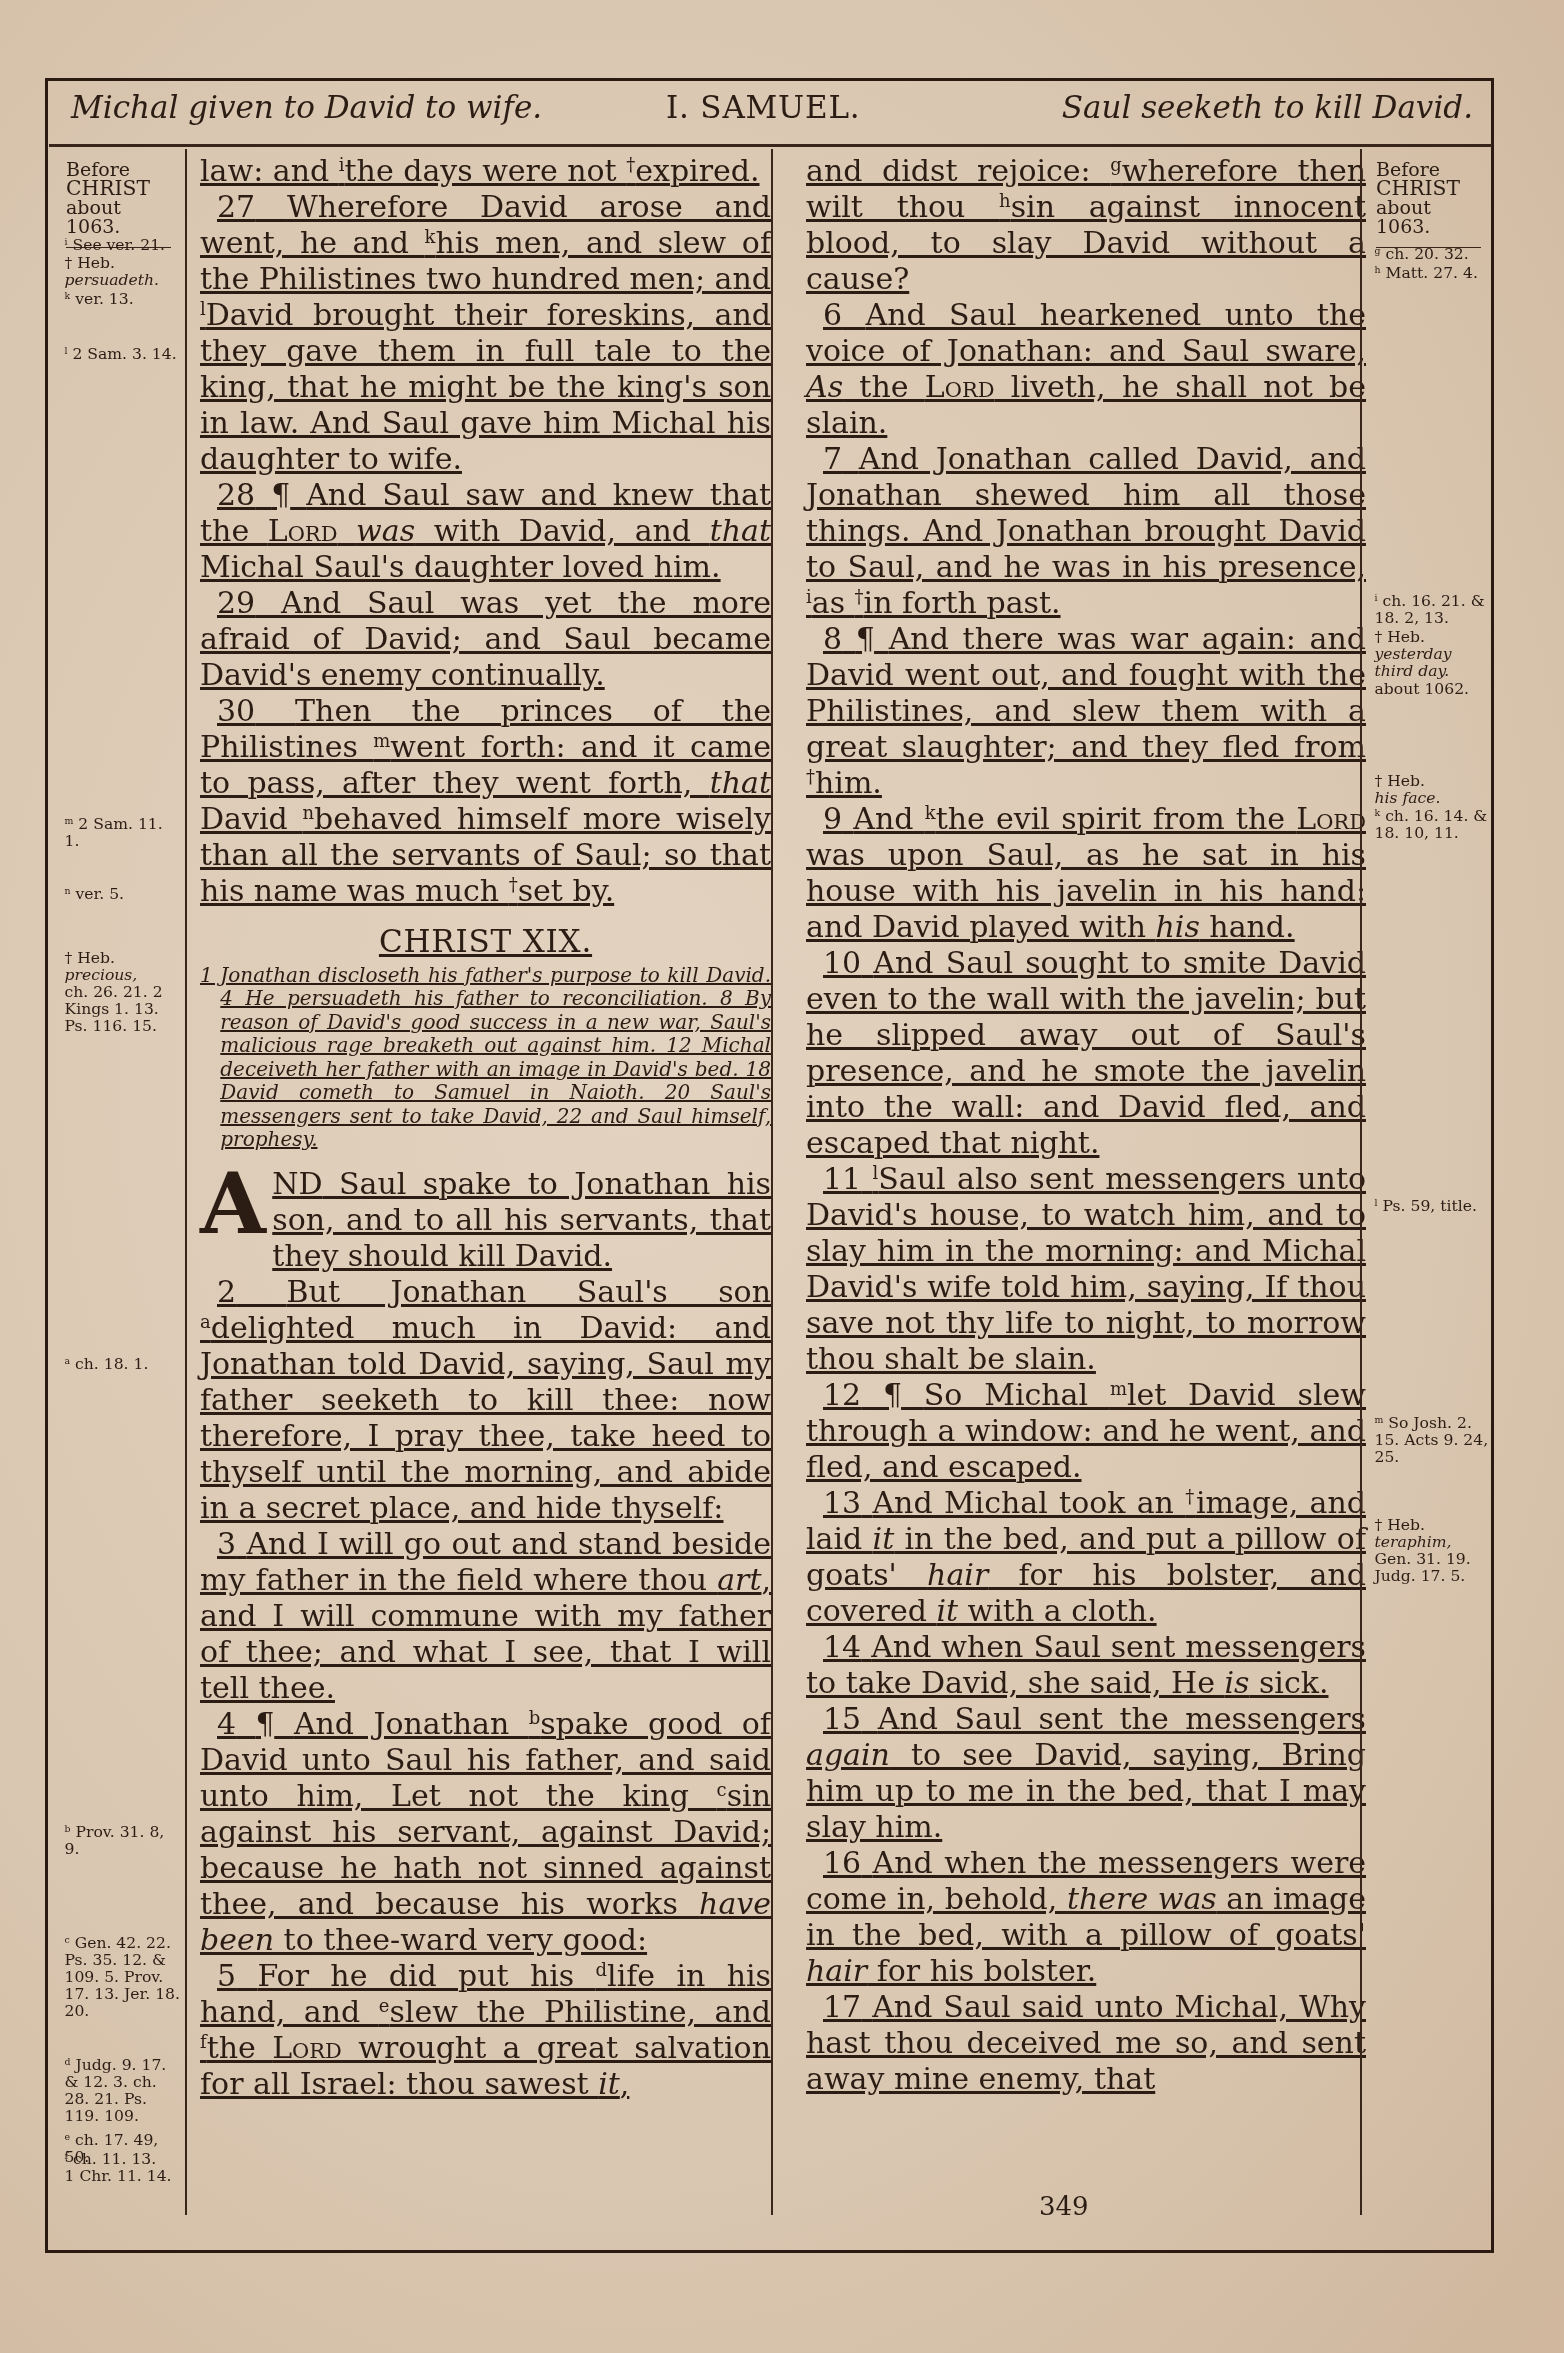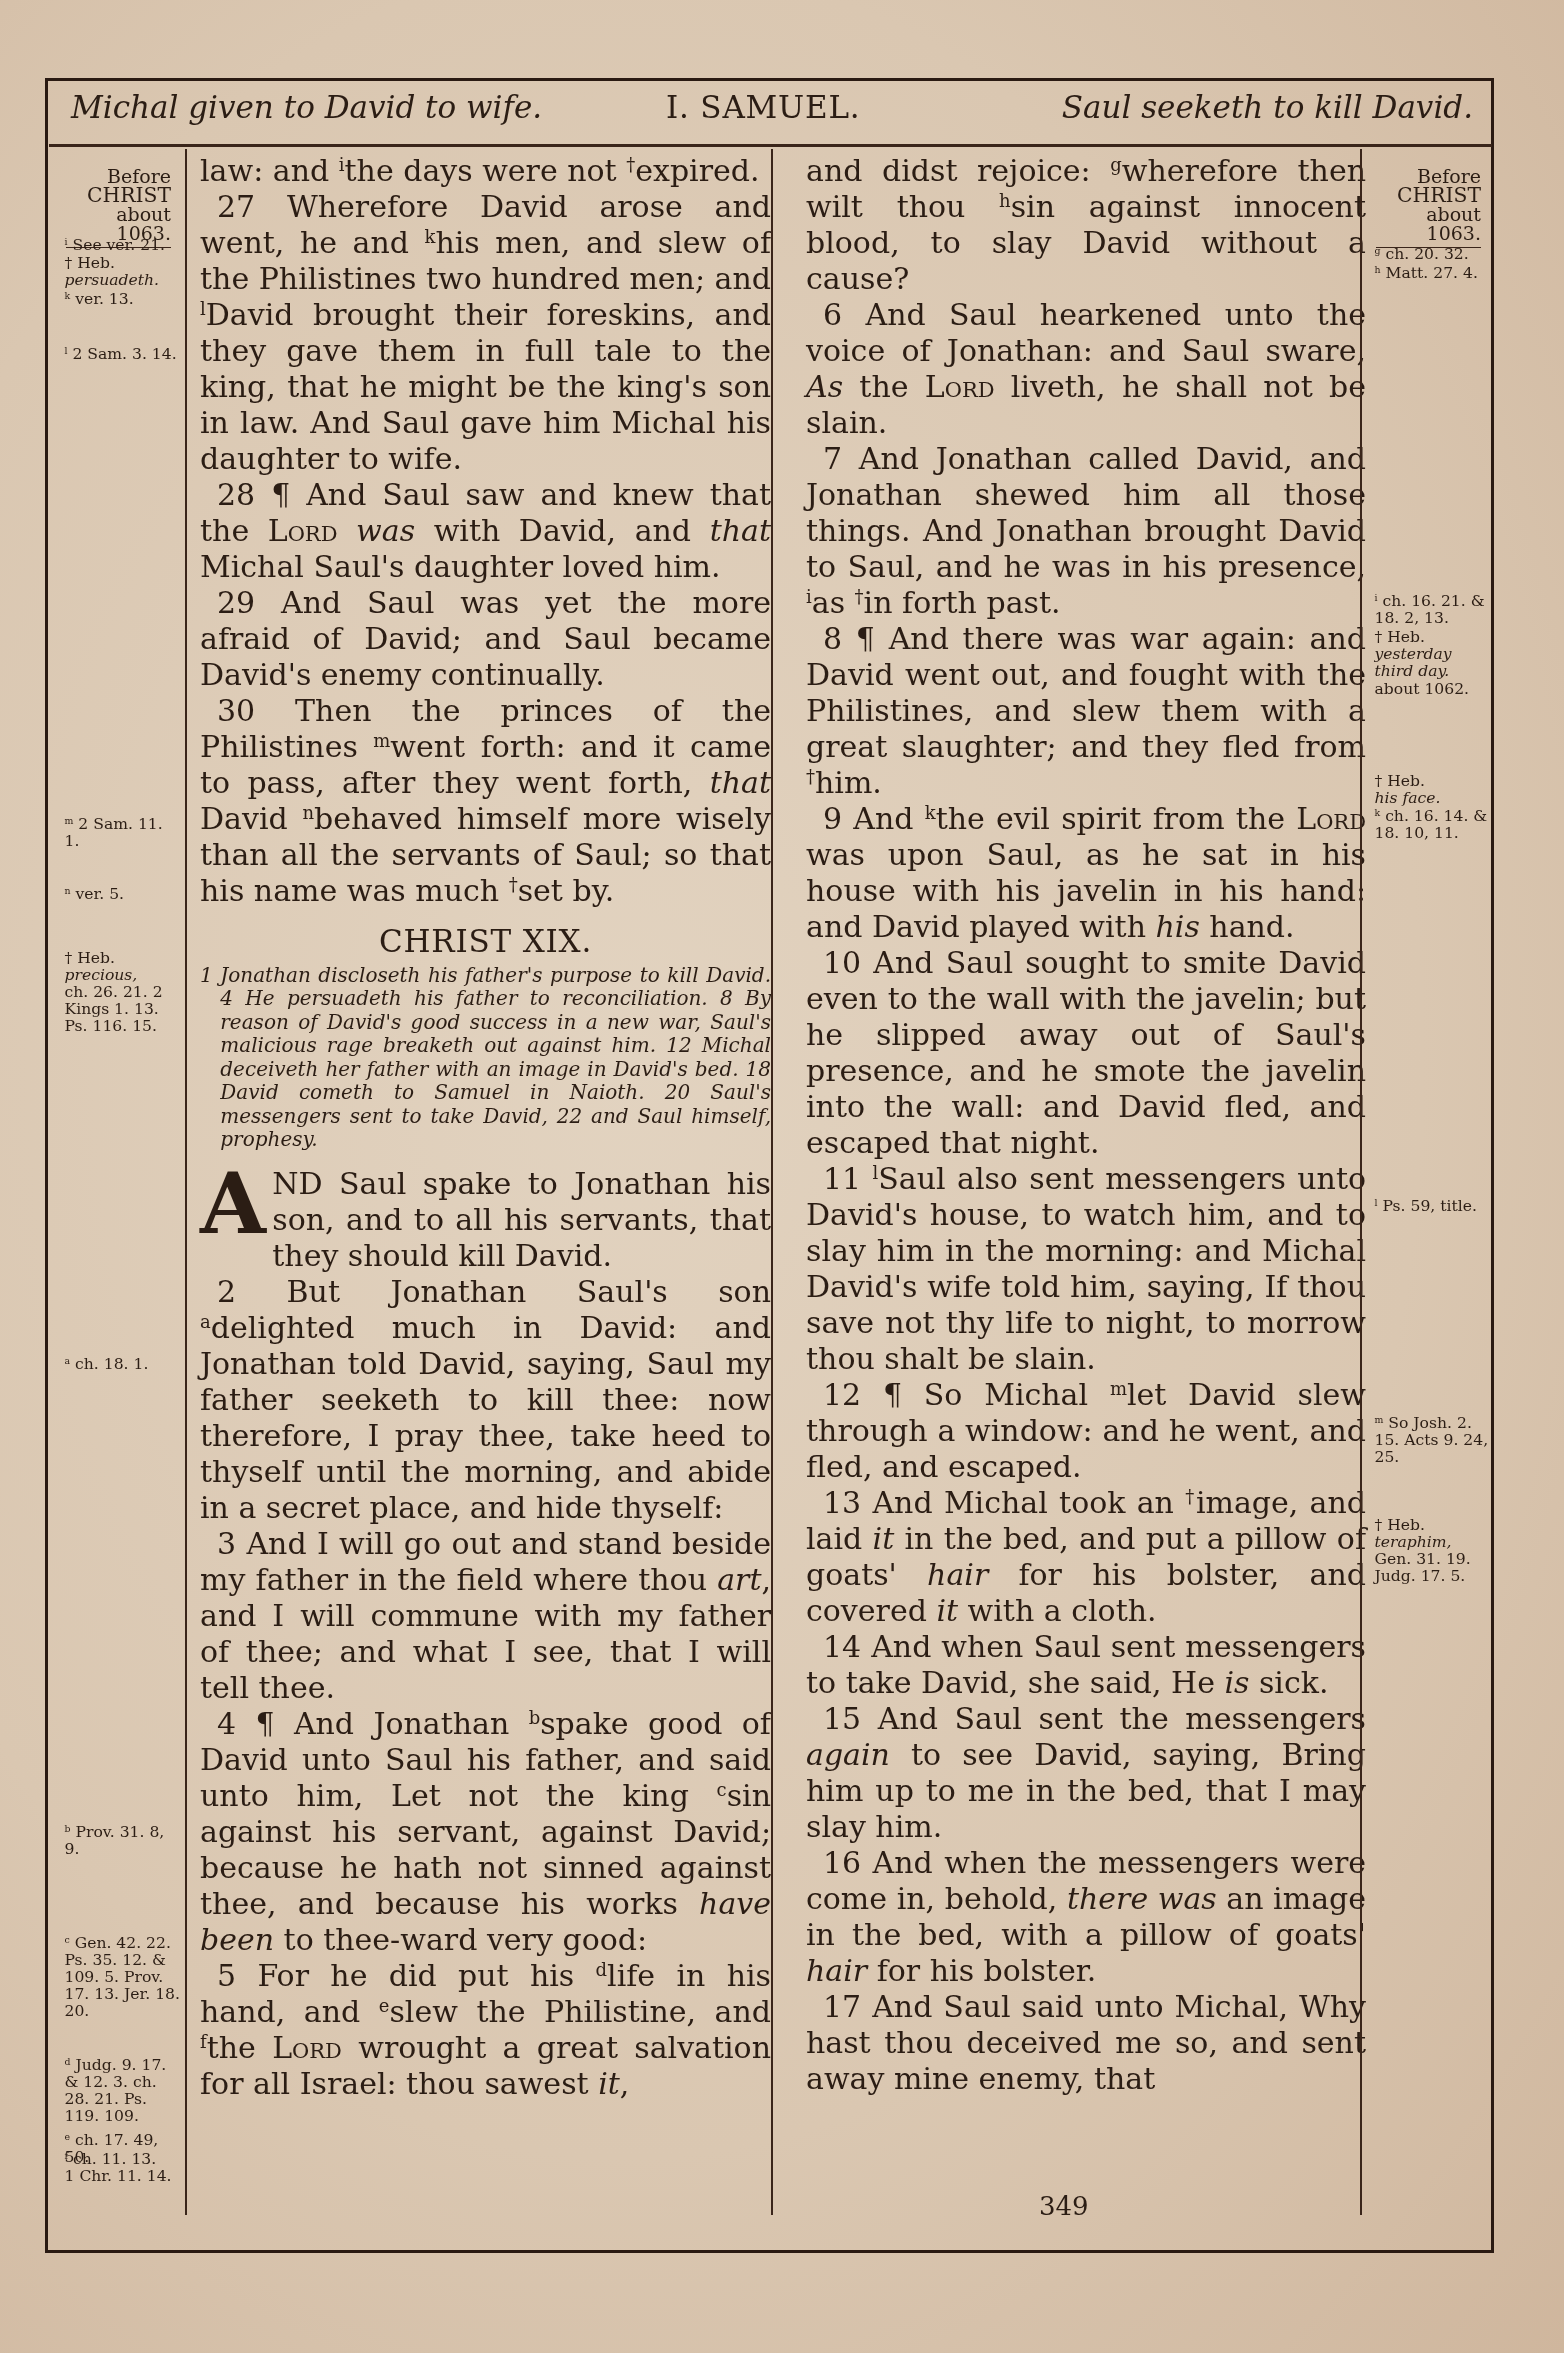--- a/index.html
+++ b/index.html
@@ -21,26 +21,26 @@
     border-bottom: 3.1px solid #3a251a;
   }
   .header span { position: absolute; top: 7.8px; font-size: 31px; }
   .h-left { left: 22px; font-style: italic; }
   .h-center { left: 617px; letter-spacing: 0.8px; }
   .h-right { right: 19px; font-style: italic; }
 
   .margin-col { position: absolute; top: 149px; width: 133px; font-size: 15.6px; line-height: 17px; }
   .margin-left { left: 52px; height: 2066px; border-right: 2.3px solid #3a251a; }
   .margin-right { left: 1360px; height: 2066px; border-left: 2.3px solid #3a251a; }
-  .era { text-align: right; font-size: 19px; line-height: 19px; padding-bottom: 4px; margin: 18px 14px 11px; border-bottom: 1.6px solid #3a251a; }
+  .era { text-align: left; font-size: 19px; line-height: 19px; padding-bottom: 11px; margin: 11px 14px 11px; border-bottom: 1.6px solid #3a251a; }
   .era .christ { font-size: 20.3px; }
   .note { position: absolute; left: 12.5px; width: 117px; }
   .note i { font-style: italic; }
 
-  .col { position: absolute; top: 153px; width: 571px; font-size: 30px; line-height: 36px; text-align: justify; }
+  .col { position: absolute; top: 153px; width: 571px; font-size: 30px; line-height: 36px; text-align: justify; text-decoration: underline; }
   .col-1 { left: 200px; }
   .col-2 { left: 782px; width: 560px; margin-left: 24px; }
   .col-divider { position: absolute; left: 771px; top: 149px; width: 1.6px; height: 2066px; background: #3a251a; }
   .v { margin: 0; text-indent: 17px; }
   .v.cont { text-indent: 0; }
   sup { font-size: 60%; line-height: 0; vertical-align: 0.55em; }
   .sc { font-variant: small-caps; }
   em { font-style: italic; }
 
   .chapter-title { text-align: center; font-size: 31px; letter-spacing: 0.8px; margin: 14px 0 4.7px; }

